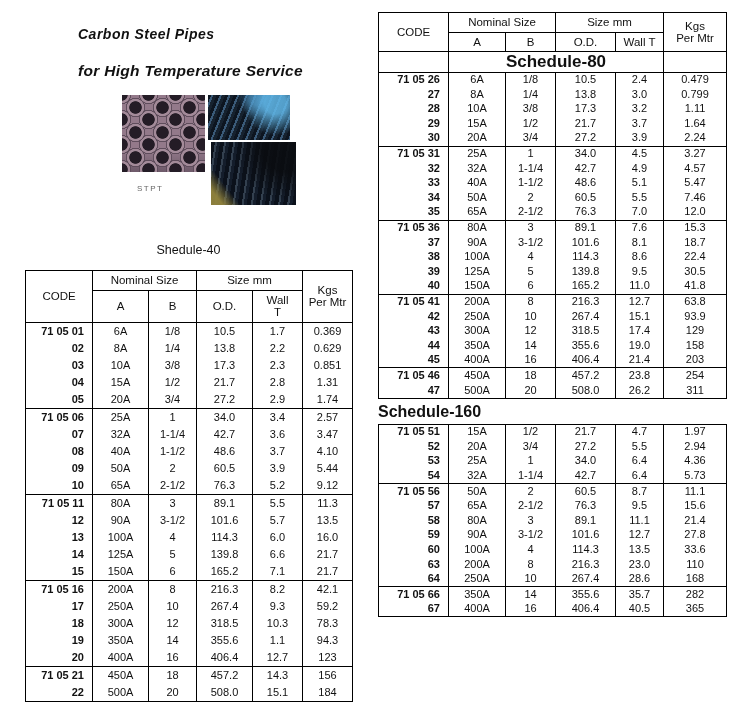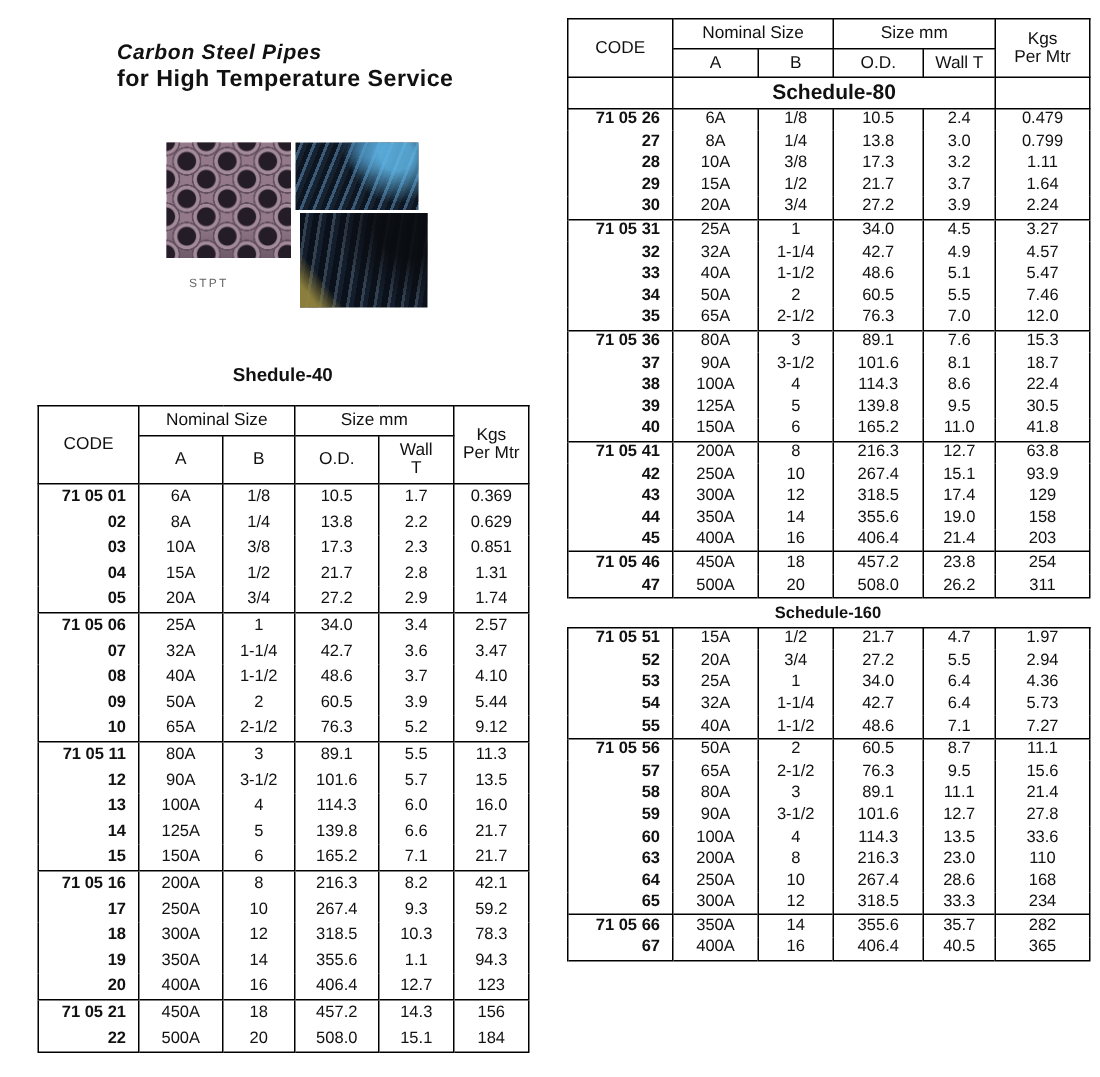--- a/index.html
+++ b/index.html
@@ -3,23 +3,23 @@
 <meta charset="utf-8">
 <style>
   html,body{margin:0;padding:0;background:#fff;}
   .page{
     position:relative;width:733px;height:718px;background:#fff;
     font-family:"Liberation Sans",sans-serif;color:#111;overflow:hidden;
   }
   
   .title-block{position:absolute;left:78px;top:26px;}
   .title-line1{font-size:14px;font-weight:bold;font-style:italic;letter-spacing:.5px;}
-  .title-line2{font-size:15.5px;font-weight:bold;margin-top:2px;letter-spacing:.3px;}
+  .title-line2{font-size:15.5px;font-weight:bold;font-style:italic;margin-top:20px;letter-spacing:.3px;}
   
-  .photos{position:absolute;left:109px;top:93px;width:182px;height:118px;}
+  .photos{position:absolute;left:120px;top:93px;width:182px;height:118px;}
   .photo{position:absolute;}
   .photo-ends{
     left:2px;top:2px;width:83px;height:77px;
     background:
       radial-gradient(circle, #241c26 0 32%, #a38a99 36% 46%, #5f4d5c 48% 52%, rgba(0,0,0,0) 53%) 0 0/27px 25px repeat,
       radial-gradient(circle, #241c26 0 32%, #a38a99 36% 46%, #5f4d5c 48% 52%, rgba(0,0,0,0) 53%) 13px 12px/27px 25px repeat,
       linear-gradient(180deg,#93798a 0 70%,#6e5a6a 100%);
   }
   .photo-bundle{
     left:88px;top:2px;width:82px;height:45px;
@@ -32,21 +32,21 @@
     left:91px;top:49px;width:85px;height:63px;
     background:
       linear-gradient(52deg, rgba(146,132,62,.95) 0 9%, rgba(146,132,62,0) 22%),
       radial-gradient(circle at 88% 10%, rgba(10,12,16,.9) 0 25%, rgba(10,12,16,0) 55%),
       repeating-linear-gradient(99deg,#0b111b 0 4px,#33404f 4px 6px,#141d2b 6px 9px);
   }
   .photo-caption{position:absolute;left:17px;top:91px;font-size:8px;letter-spacing:1.5px;color:#666;}
   
   .tbl-title{
     position:absolute;left:25px;top:243px;width:327px;text-align:center;
-    font-size:12.5px;font-weight:bold;
+    font-size:12.5px;font-weight:normal;
   }
   .pipe-table{
     border-collapse:collapse;table-layout:fixed;background:#fff;
     border:1.6px solid #000;font-size:11px;
   }
   .pipe-table th{
     border:1px solid #000;font-weight:normal;font-size:11.5px;
     text-align:center;padding:3px 1px;line-height:12.5px;
   }
   .pipe-table td{
@@ -54,26 +54,26 @@
     border-top:none;border-bottom:none;
     text-align:center;white-space:nowrap;overflow:hidden;
   }
   .t-left{position:absolute;left:25px;top:270px;width:327px;}
   .t-left td{padding:1.5px 2px;line-height:14px;}
   .t-right td{padding:0.5px 2px;line-height:13.6px;}
   tr.group-start td{border-top:1.3px solid #000;}
   td.code{font-weight:bold;text-align:right;padding-right:8px;}
   tr.band td{
     border-top:1.3px solid #000;border-bottom:1.3px solid #000;
-    font-weight:bold;font-size:14px;padding:3px 14px;
+    font-weight:bold;font-size:17px;padding:3px 14px;
   }
   .right-col{position:absolute;left:378px;top:12px;width:348px;}
   .right-col .pipe-table{width:348px;}
   .sec-label{
-    width:348px;text-align:center;font-weight:bold;font-size:11px;
+    width:348px;text-align:left;font-weight:bold;font-size:16px;
     margin:4px 0 3px 0;
   }
 </style>
 </head>
 <body>
 
 <div class="page">
 
   <div class="title-block">
     <div class="title-line1">Carbon Steel Pipes</div>
@@ -548,28 +548,20 @@
             <td>4.36</td>
           </tr>
           <tr>
             <td class="code">54</td>
             <td>32A</td>
             <td>1-1/4</td>
             <td>42.7</td>
             <td>6.4</td>
             <td>5.73</td>
           </tr>
-          <tr>
-            <td class="code">55</td>
-            <td>40A</td>
-            <td>1-1/2</td>
-            <td>48.6</td>
-            <td>7.1</td>
-            <td>7.27</td>
-          </tr>
           <tr class="group-start">
             <td class="code">71 05 56</td>
             <td>50A</td>
             <td>2</td>
             <td>60.5</td>
             <td>8.7</td>
             <td>11.1</td>
           </tr>
           <tr>
             <td class="code">57</td>
@@ -612,28 +604,20 @@
             <td>110</td>
           </tr>
           <tr>
             <td class="code">64</td>
             <td>250A</td>
             <td>10</td>
             <td>267.4</td>
             <td>28.6</td>
             <td>168</td>
           </tr>
-          <tr>
-            <td class="code">65</td>
-            <td>300A</td>
-            <td>12</td>
-            <td>318.5</td>
-            <td>33.3</td>
-            <td>234</td>
-          </tr>
           <tr class="group-start">
             <td class="code">71 05 66</td>
             <td>350A</td>
             <td>14</td>
             <td>355.6</td>
             <td>35.7</td>
             <td>282</td>
           </tr>
           <tr>
             <td class="code">67</td>

